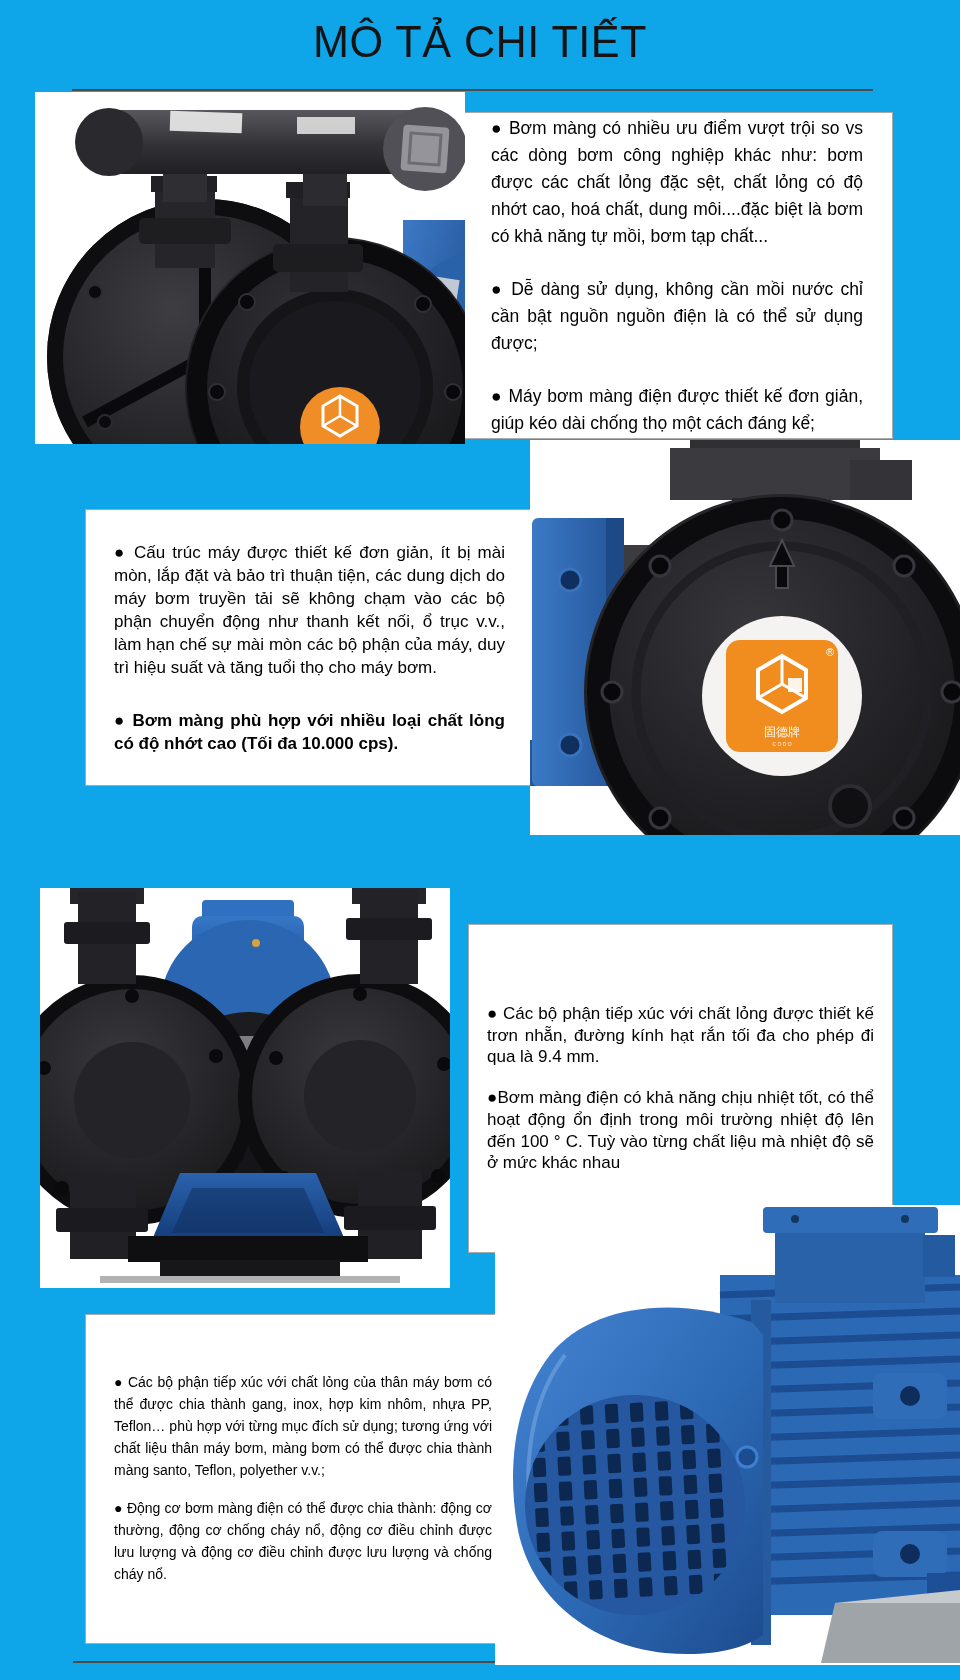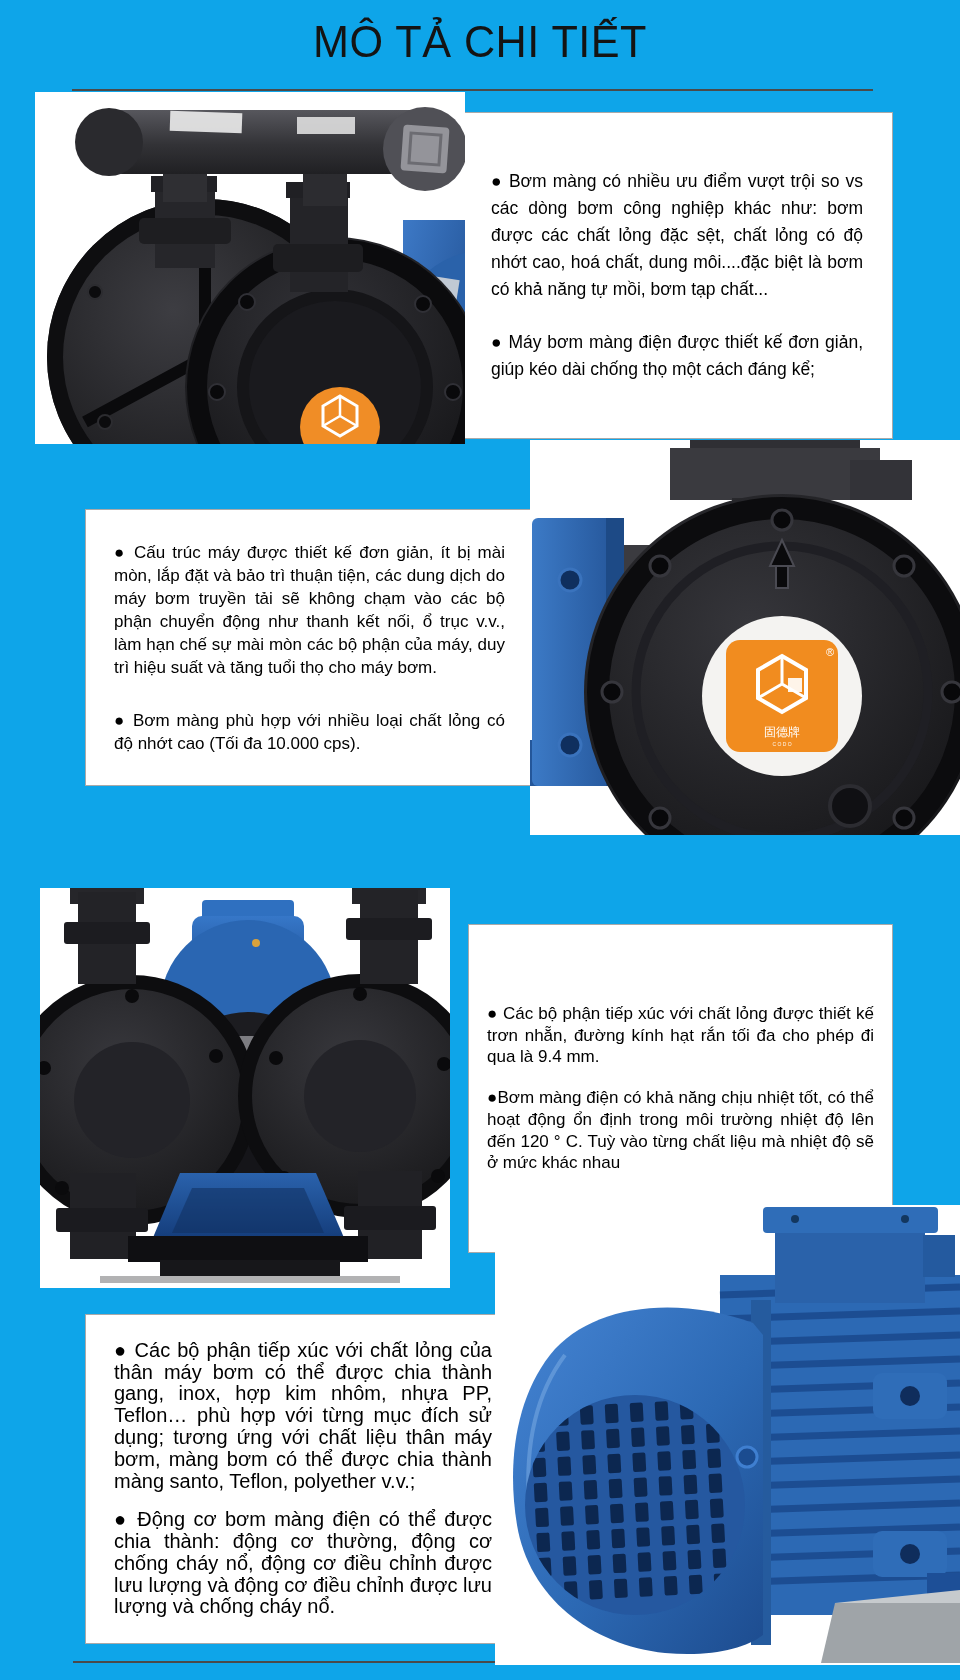--- a/index.html
+++ b/index.html
@@ -13,26 +13,26 @@
   .rule-bottom{left:73px;top:1661px;width:845px;}
 
   .textbox{position:absolute;box-sizing:border-box;border:1px solid #a9a9a9;background:#fff;
         display:flex;flex-direction:column;justify-content:center;z-index:1;}
   .textbox p{margin:0;text-align:justify;}
   .b1{left:462px;top:112px;width:431px;height:327px;border-left:none;
       padding:22px 29px;font-size:17.5px;line-height:27px;}
   .b1 p + p{margin-top:26px;}
   .b2{left:85px;top:509px;width:448px;height:277px;border-right:none;
       padding:20px 28px;font-size:17px;line-height:23px;}
-  .b2 p + p{margin-top:30px;}
+  .b2 p + p{margin-top:30px;font-weight:bold;}
   .b3{left:468px;top:924px;width:425px;height:329px;
       padding:20px 18px;font-size:17px;line-height:21.8px;}
   .b3 p + p{margin-top:19px;}
   .b4{left:85px;top:1314px;width:427px;height:330px;border-right:none;
-      padding:20px 20px 20px 28px;font-size:20px;line-height:21.8px;}
+      padding:20px 20px 20px 28px;font-size:14px;line-height:21.8px;}
   .b4 p + p{margin-top:17px;}
 
   .photo{position:absolute;background:#ffffff;z-index:2;}
   .ph1{left:35px;top:92px;width:430px;height:352px;}
   .ph2{left:530px;top:440px;width:430px;height:395px;}
   .ph3{left:40px;top:888px;width:410px;height:400px;}
   .ph4{left:495px;top:1205px;width:465px;height:460px;}
   svg{display:block;}
 </style>
 </head>
@@ -121,20 +121,21 @@
         <circle cx="305" cy="335" r="40" fill="#f08d26"></circle>
         <path d="M305,304 l17,10 v20 l-17,10 l-17,-10 v-20 z" fill="none" stroke="#ffffff" stroke-width="3"></path>
         <path d="M305,304 v20 m0,0 l17,10 m-17,-10 l-17,10" fill="none" stroke="#ffffff" stroke-width="2.5"></path>
         <text x="305" y="364" text-anchor="middle" font-size="9" fill="#ffffff">固德牌</text>
       </g>
     </svg>
   </div>
 
   <div class="textbox b1">
     <p>● Bơm màng có nhiều ưu điểm vượt trội so vs các dòng bơm công nghiệp khác như: bơm được các chất lỏng đặc sệt, chất lỏng có độ nhớt cao, hoá chất, dung môi....đặc biệt là bơm có khả năng tự mồi, bơm tạp chất...</p>
+    <p>● Dễ dàng sử dụng, không cần mồi nước chỉ cần bật nguồn nguồn điện là có thể sử dụng được;</p>
     <p>● Máy bơm màng điện được thiết kế đơn giản, giúp kéo dài chống thọ một cách đáng kể;</p>
   </div>
 
   <div class="photo ph2">
     <svg width="430" height="395" viewBox="0 0 430 395">
       <defs>
         <radialGradient id="gd3" cx="42%" cy="34%" r="78%">
           <stop offset="0%" stop-color="#36363b"></stop>
             <stop offset="100%" stop-color="#111113"></stop>
         </radialGradient>
@@ -275,21 +276,21 @@
         <polygon points="152,300 264,300 284,345 132,345" fill="#10305f" opacity="0.55"></polygon>
         <rect x="88" y="348" width="240" height="26" fill="#0f0f12"></rect>
         <rect x="120" y="372" width="180" height="16" fill="#17171a"></rect>
         <rect x="60" y="388" width="300" height="7" fill="#222226" opacity="0.35"></rect>
       </g>
     </svg>
   </div>
 
   <div class="textbox b3">
     <p>● Các bộ phận tiếp xúc với chất lỏng được thiết kế trơn nhẵn, đường kính hạt rắn tối đa cho phép đi qua là 9.4 mm.</p>
-    <p>●Bơm màng điện có khả năng chịu nhiệt tốt, có thể hoạt động ổn định trong môi trường nhiệt độ lên đến 120 ° C. Tuỳ vào từng chất liệu mà nhiệt độ sẽ ở mức khác nhau</p>
+    <p>●Bơm màng điện có khả năng chịu nhiệt tốt, có thể hoạt động ổn định trong môi trường nhiệt độ lên đến 100 ° C. Tuỳ vào từng chất liệu mà nhiệt độ sẽ ở mức khác nhau</p>
   </div>
 
   <div class="photo ph4">
     <svg width="465" height="460" viewBox="0 0 465 460">
       <defs>
         <linearGradient id="gblue5" x1="0" y1="0" x2="1" y2="1">
           <stop offset="0%" stop-color="#4584d3"></stop>
             <stop offset="55%" stop-color="#2c69b4"></stop>
             <stop offset="100%" stop-color="#1d4c8f"></stop>
         </linearGradient>

